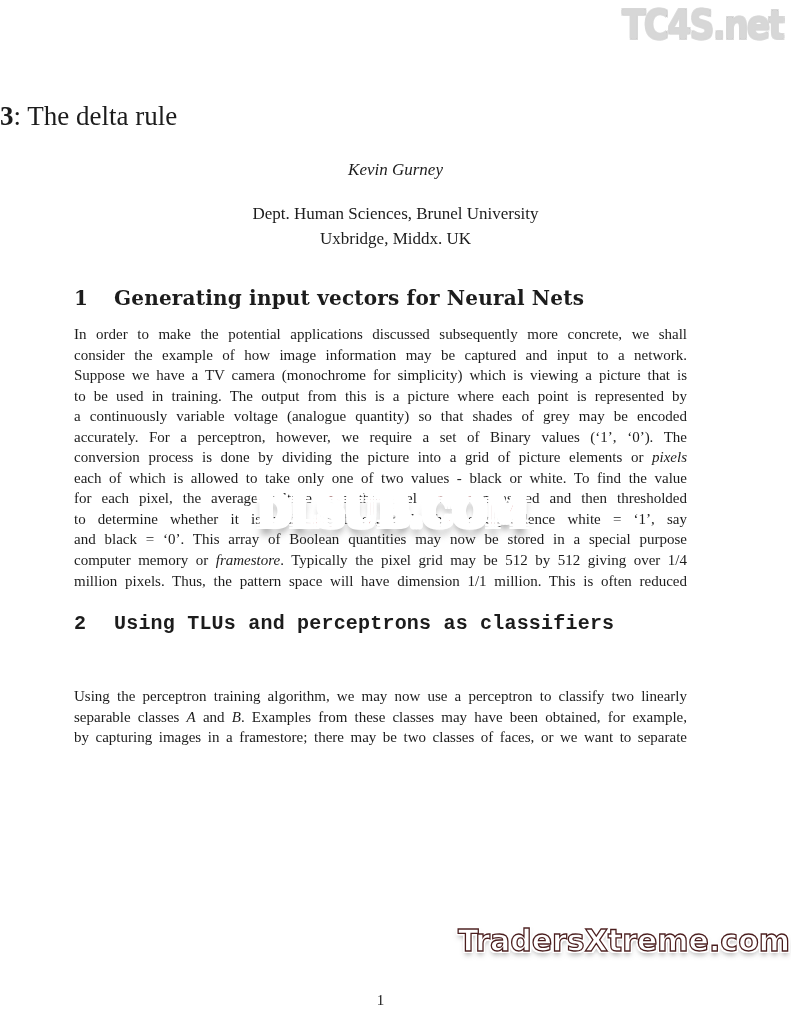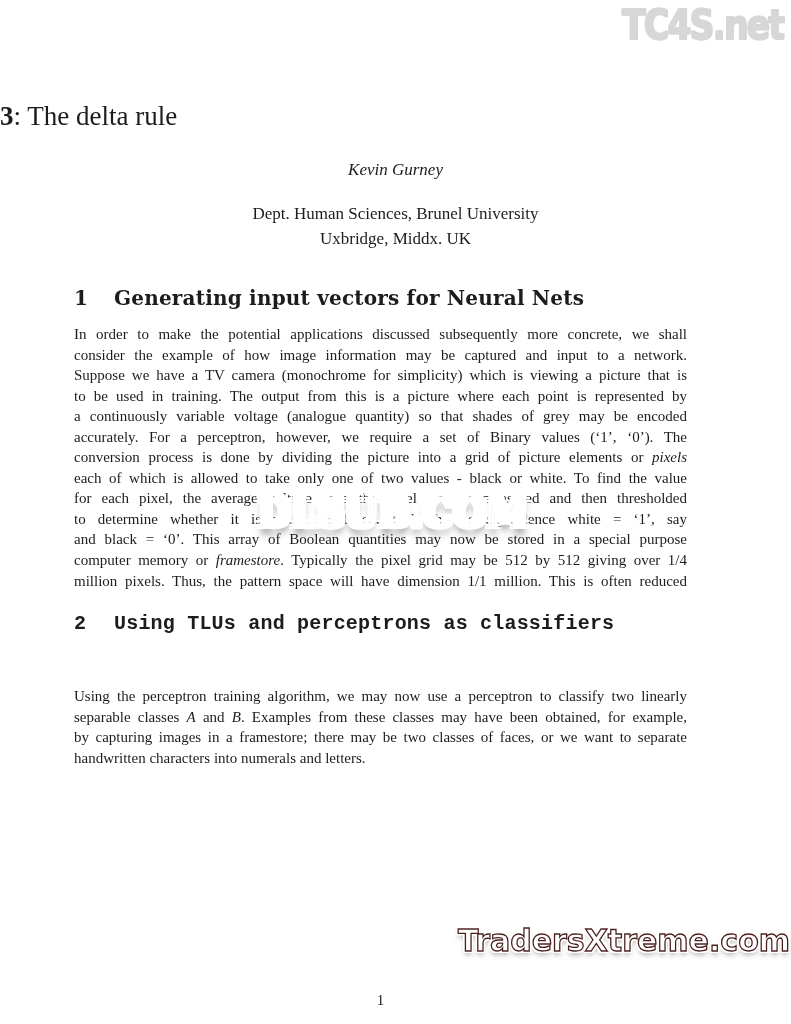--- a/index.html
+++ b/index.html
@@ -124,20 +124,19 @@
     </div>
 
   <div class="wm-mid">DLSUB.COM</div>
 
   <div class="sec-heading" id="sec2-heading"><span class="sec-num">2</span><span>Using TLUs and perceptrons as classifiers</span></div>
 
   <div class="para" id="para2">
       <div class="jline">Using the perceptron training algorithm, we may now use a perceptron to classify two linearly</div>
       <div class="jline">separable classes <i>A</i> and <i>B</i>. Examples from these classes may have been obtained, for example,</div>
       <div class="jline">by capturing images in a framestore; there may be two classes of faces, or we want to separate</div>
-      <div class="jline last">handwritten characters into numerals and letters.</div>
     </div>
 
   <div class="page-number">1</div>
 
   <div class="wm-bottom">TradersXtreme.com</div>
 
 </div>
 
 </body></html>

